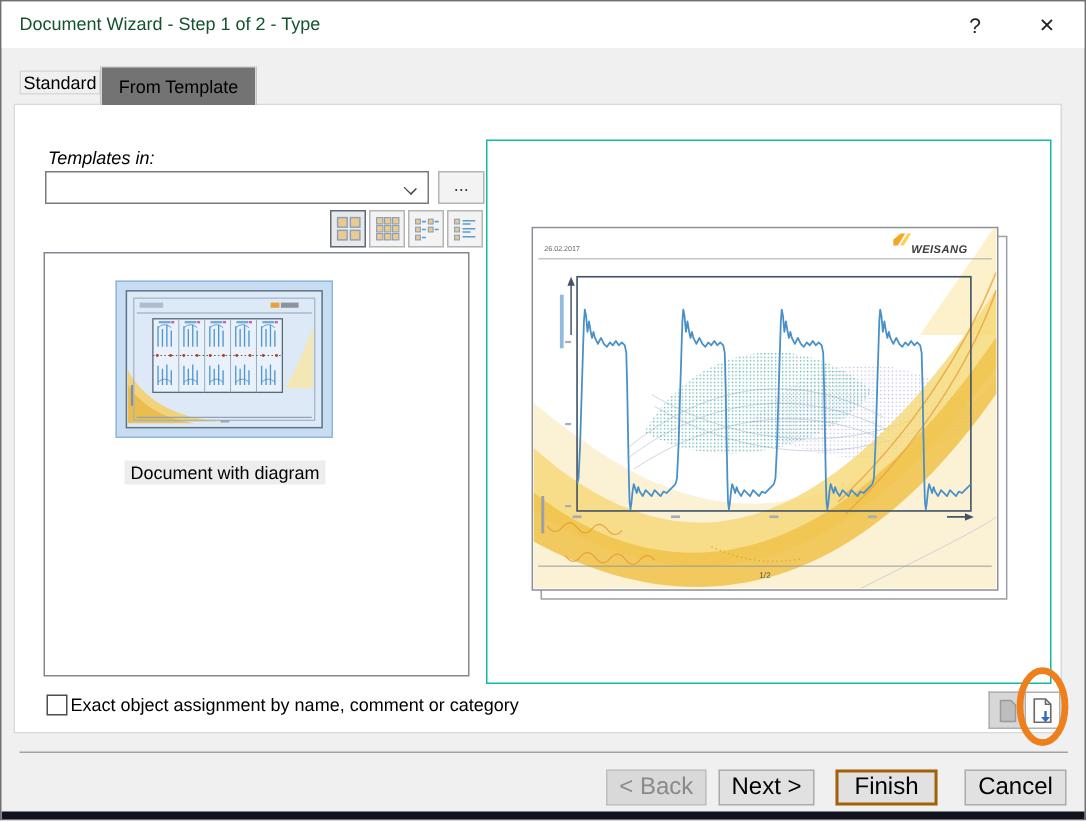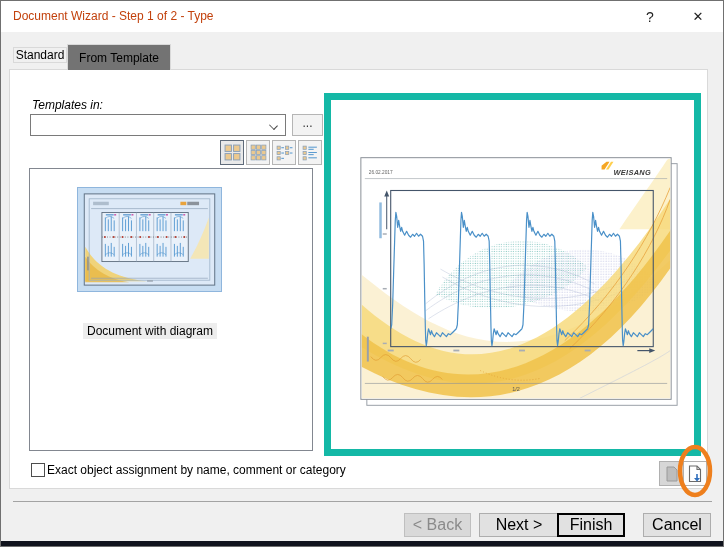--- a/index.html
+++ b/index.html
@@ -1,21 +1,21 @@
 <!DOCTYPE html>
 <html><head>
 <meta charset="utf-8">
 <style>
   html,body{margin:0;padding:0;background:#fff;}
   *{box-sizing:border-box;cursor:default;}
   #win{position:relative;width:724px;height:547px;background:#f0f0f0;
        border:1px solid #707070;font-family:"Liberation Sans","DejaVu Sans",sans-serif;
        font-size:12px;color:#000;overflow:hidden;}
   .titlebar{position:absolute;left:0;top:0;width:100%;height:31px;background:#ffffff;}
-  .title{position:absolute;left:12px;top:8px;font-size:12px;color:#c2410c;}
+  .title{position:absolute;left:12px;top:8px;font-size:12px;color:#14532d;}
   .tb-btn{position:absolute;top:0;width:38px;height:31px;display:flex;align-items:center;justify-content:center;color:#222;}
   .tb-help{right:54px;font-size:14px;}
   .tb-close{right:6px;font-size:13px;}
   
   .tab{position:absolute;height:16px;top:46px;background:#f0f0f0;border:1px solid #d9d9d9;
        display:flex;align-items:center;justify-content:center;z-index:1;}
   .tab.active{top:43px;height:26px;background:#737373;border-bottom:none;z-index:3;}
   #tabStandard{left:12px;width:54px;}
   #tabFrom{left:66px;width:104px;}
   .tabpage{position:absolute;left:8px;top:68px;width:699px;height:420px;background:#fff;
@@ -30,40 +30,40 @@
        border:1px solid #b5b5b5;z-index:4;display:flex;align-items:flex-end;justify-content:center;
        padding-bottom:5px;color:#333;}
   .viewbtns{position:absolute;left:219px;top:139px;z-index:4;display:flex;gap:2px;}
   .vbtn{width:24px;height:25px;background:#f3f3f3;border:1px solid #b5b5b5;display:flex;align-items:center;justify-content:center;}
   .vbtn.active{border:1px solid #5f6b7a;background:#e9e9e9;}
   
   .listbox{position:absolute;left:28px;top:167px;width:284px;height:283px;background:#fff;
        border:1px solid #828790;z-index:4;}
   .tile{position:absolute;left:47px;top:18px;width:145px;height:105px;background:#c7ddf2;
        border:1px solid #8fb6dd;}
-  .tile-label-row{position:absolute;left:0px;top:138px;width:240px;text-align:center;margin-top:16px;}
+  .tile-label-row{position:absolute;left:0px;top:138px;width:240px;text-align:center;}
   .tile-label{display:inline-block;background:#ededed;padding:1px 4px;}
   
   .preview{position:absolute;left:323px;top:92px;width:377px;height:363px;background:#fff;
-       border:7px solid #14b8a6;z-index:4;}
+       border:1px solid #14b8a6;z-index:4;}
   .mini-toolbar{position:absolute;left:658px;top:460px;width:48px;height:25px;display:flex;z-index:6;}
   .mtb{width:24px;height:25px;border:1px solid #b0b0b0;display:flex;align-items:center;justify-content:center;}
   .mtb.disabled{background:#d7d7d7;border-right:none;}
   .mtb.enabled{background:#fcfcfc;}
   .halo{position:absolute;left:672px;top:441px;z-index:7;pointer-events:none;}
   
   .chkrow{position:absolute;left:30px;top:462px;display:flex;align-items:center;gap:2px;z-index:5;}
   .chk{width:14px;height:14px;background:#fff;border:1px solid #4d4d4d;}
   
   .sep{position:absolute;left:12px;top:500px;width:699px;height:1px;background:#a3a3a3;}
   .btn{position:absolute;top:512px;height:24px;background:#e1e1e1;border:1px solid #adadad;
        display:flex;align-items:center;justify-content:center;font-size:16px;}
   #btnBack{left:403px;width:67px;background:#d9d9d9;border-color:#bfbfbf;color:#8a8a8a;}
-  #btnNext{left:478px;width:80px;}
-  #btnFinish{left:556px;width:68px;border:2px solid #000000;}
+  #btnNext{left:478px;width:64px;}
+  #btnFinish{left:556px;width:68px;border:2px solid #a16207;}
   #btnCancel{left:642px;width:68px;}
   .bottomstrip{position:absolute;left:0;top:540px;width:724px;height:7px;background:#10131d;}
 </style>
 </head>
 <body>
 
 <div id="win">
 
   <div class="titlebar">
     <span class="title">Document Wizard - Step 1 of 2 - Type</span>

